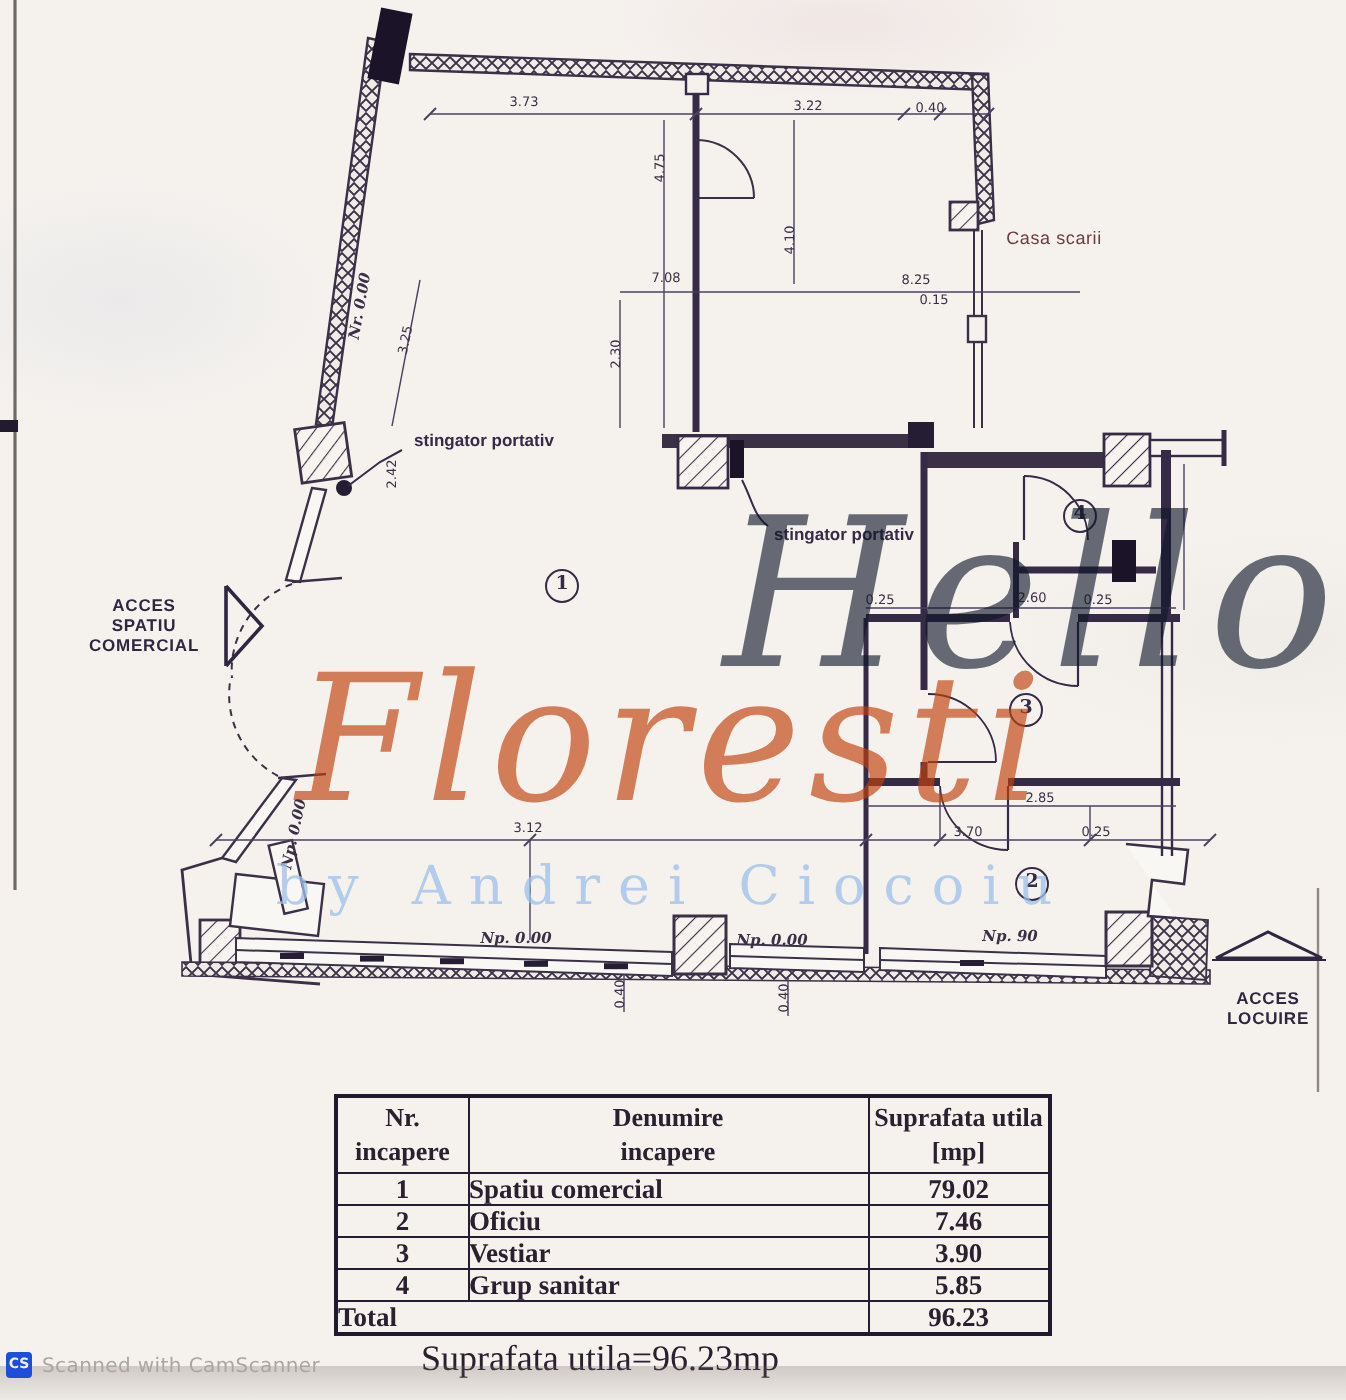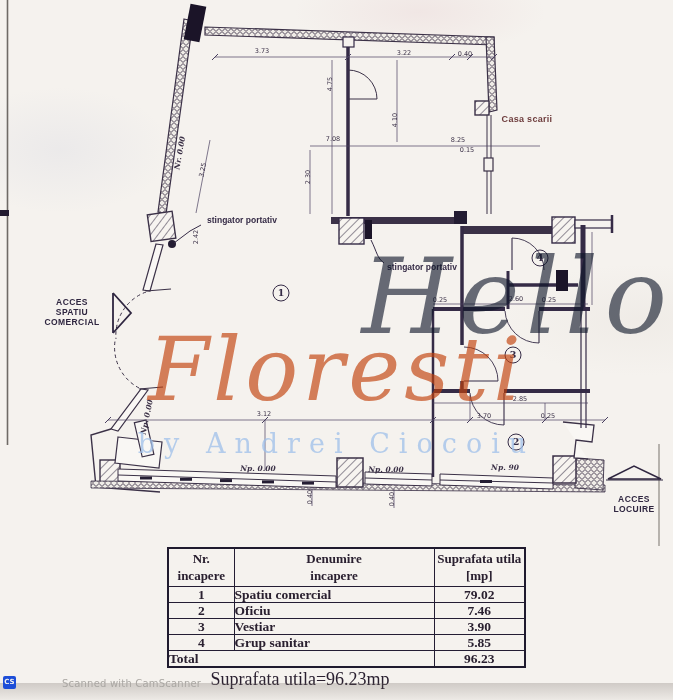--- a/index.html
+++ b/index.html
@@ -18,21 +18,21 @@
   
   .dim{position:absolute;font-family:"DejaVu Sans",sans-serif;font-size:6.5px;
        color:#3b3147;white-space:nowrap;transform:translate(-50%,-50%);line-height:1;}
   .dim.r90{transform:translate(-50%,-50%) rotate(-90deg);}
   .dim.r78{transform:translate(-50%,-50%) rotate(-78deg);}
   .dim.r80{transform:translate(-50%,-50%) rotate(-80deg);}
   .dim.it{font-family:"DejaVu Serif",serif;font-style:italic;font-size:7.5px;font-weight:bold;}
 
   .plan-label{position:absolute;white-space:nowrap;color:#352b46;line-height:1.15;
        transform:translate(-50%,-50%);}
-  .lbl-casa{font-size:9px;font-weight:bold;color:#6d3c3c;letter-spacing:.3px;padding-left:20px;}
+  .lbl-casa{font-size:9px;font-weight:normal;color:#6d3c3c;letter-spacing:.3px;padding-left:20px;}
   .lbl-sting{font-size:8.5px;font-weight:bold;color:#352b46;}
   .lbl-acces{font-size:8.5px;font-weight:bold;color:#2f2640;text-align:center;letter-spacing:.4px;}
 
   .room-circ{position:absolute;width:17px;height:17px;border:1.6px solid #352b46;border-radius:50%;
        box-sizing:border-box;text-align:center;line-height:14px;font-size:9.5px;font-weight:bold;
        font-family:"DejaVu Serif",serif;color:#352b46;transform:translate(-50%,-50%);background:transparent;}
 
   
   .wm{position:absolute;left:0;width:673px;text-align:center;pointer-events:none;
       font-family:"DejaVu Serif",serif;font-style:italic;}
@@ -55,21 +55,21 @@
   .tbl-footer{position:absolute;left:300px;top:669px;transform:translate(-50%,0);
       font-family:"Liberation Serif",serif;font-weight:normal;font-size:18px;color:#2a2030;white-space:nowrap;}
 
   
   .shadow-strip{position:absolute;left:0;top:683px;width:673px;height:17px;
       background:linear-gradient(180deg,rgba(110,100,95,.28),rgba(110,100,95,.06));}
   .cs-badge{position:absolute;left:3px;top:676px;width:13px;height:13px;background:#1d4ed8;border-radius:2px;
       color:#f2f1f0;font-size:7px;font-weight:bold;text-align:center;line-height:13px;
       font-family:"DejaVu Sans",sans-serif;}
   .cs-text{position:absolute;left:21px;top:678px;font-size:10px;color:#aaa7a3;
-      font-family:"DejaVu Sans",sans-serif;letter-spacing:.2px;margin-left:41px;}
+      font-family:"DejaVu Sans",sans-serif;letter-spacing:.2px;}
 </style>
 </head>
 <body>
 
 <div id="page">
 
   <svg class="abs" style="left:0;top:0" width="673" height="700" viewBox="0 0 673 700">
     <defs>
       <pattern id="hatch" width="6" height="6" patternUnits="userSpaceOnUse" patternTransform="rotate(45)">
         <rect width="6" height="6" fill="#f7f4f0"></rect>

